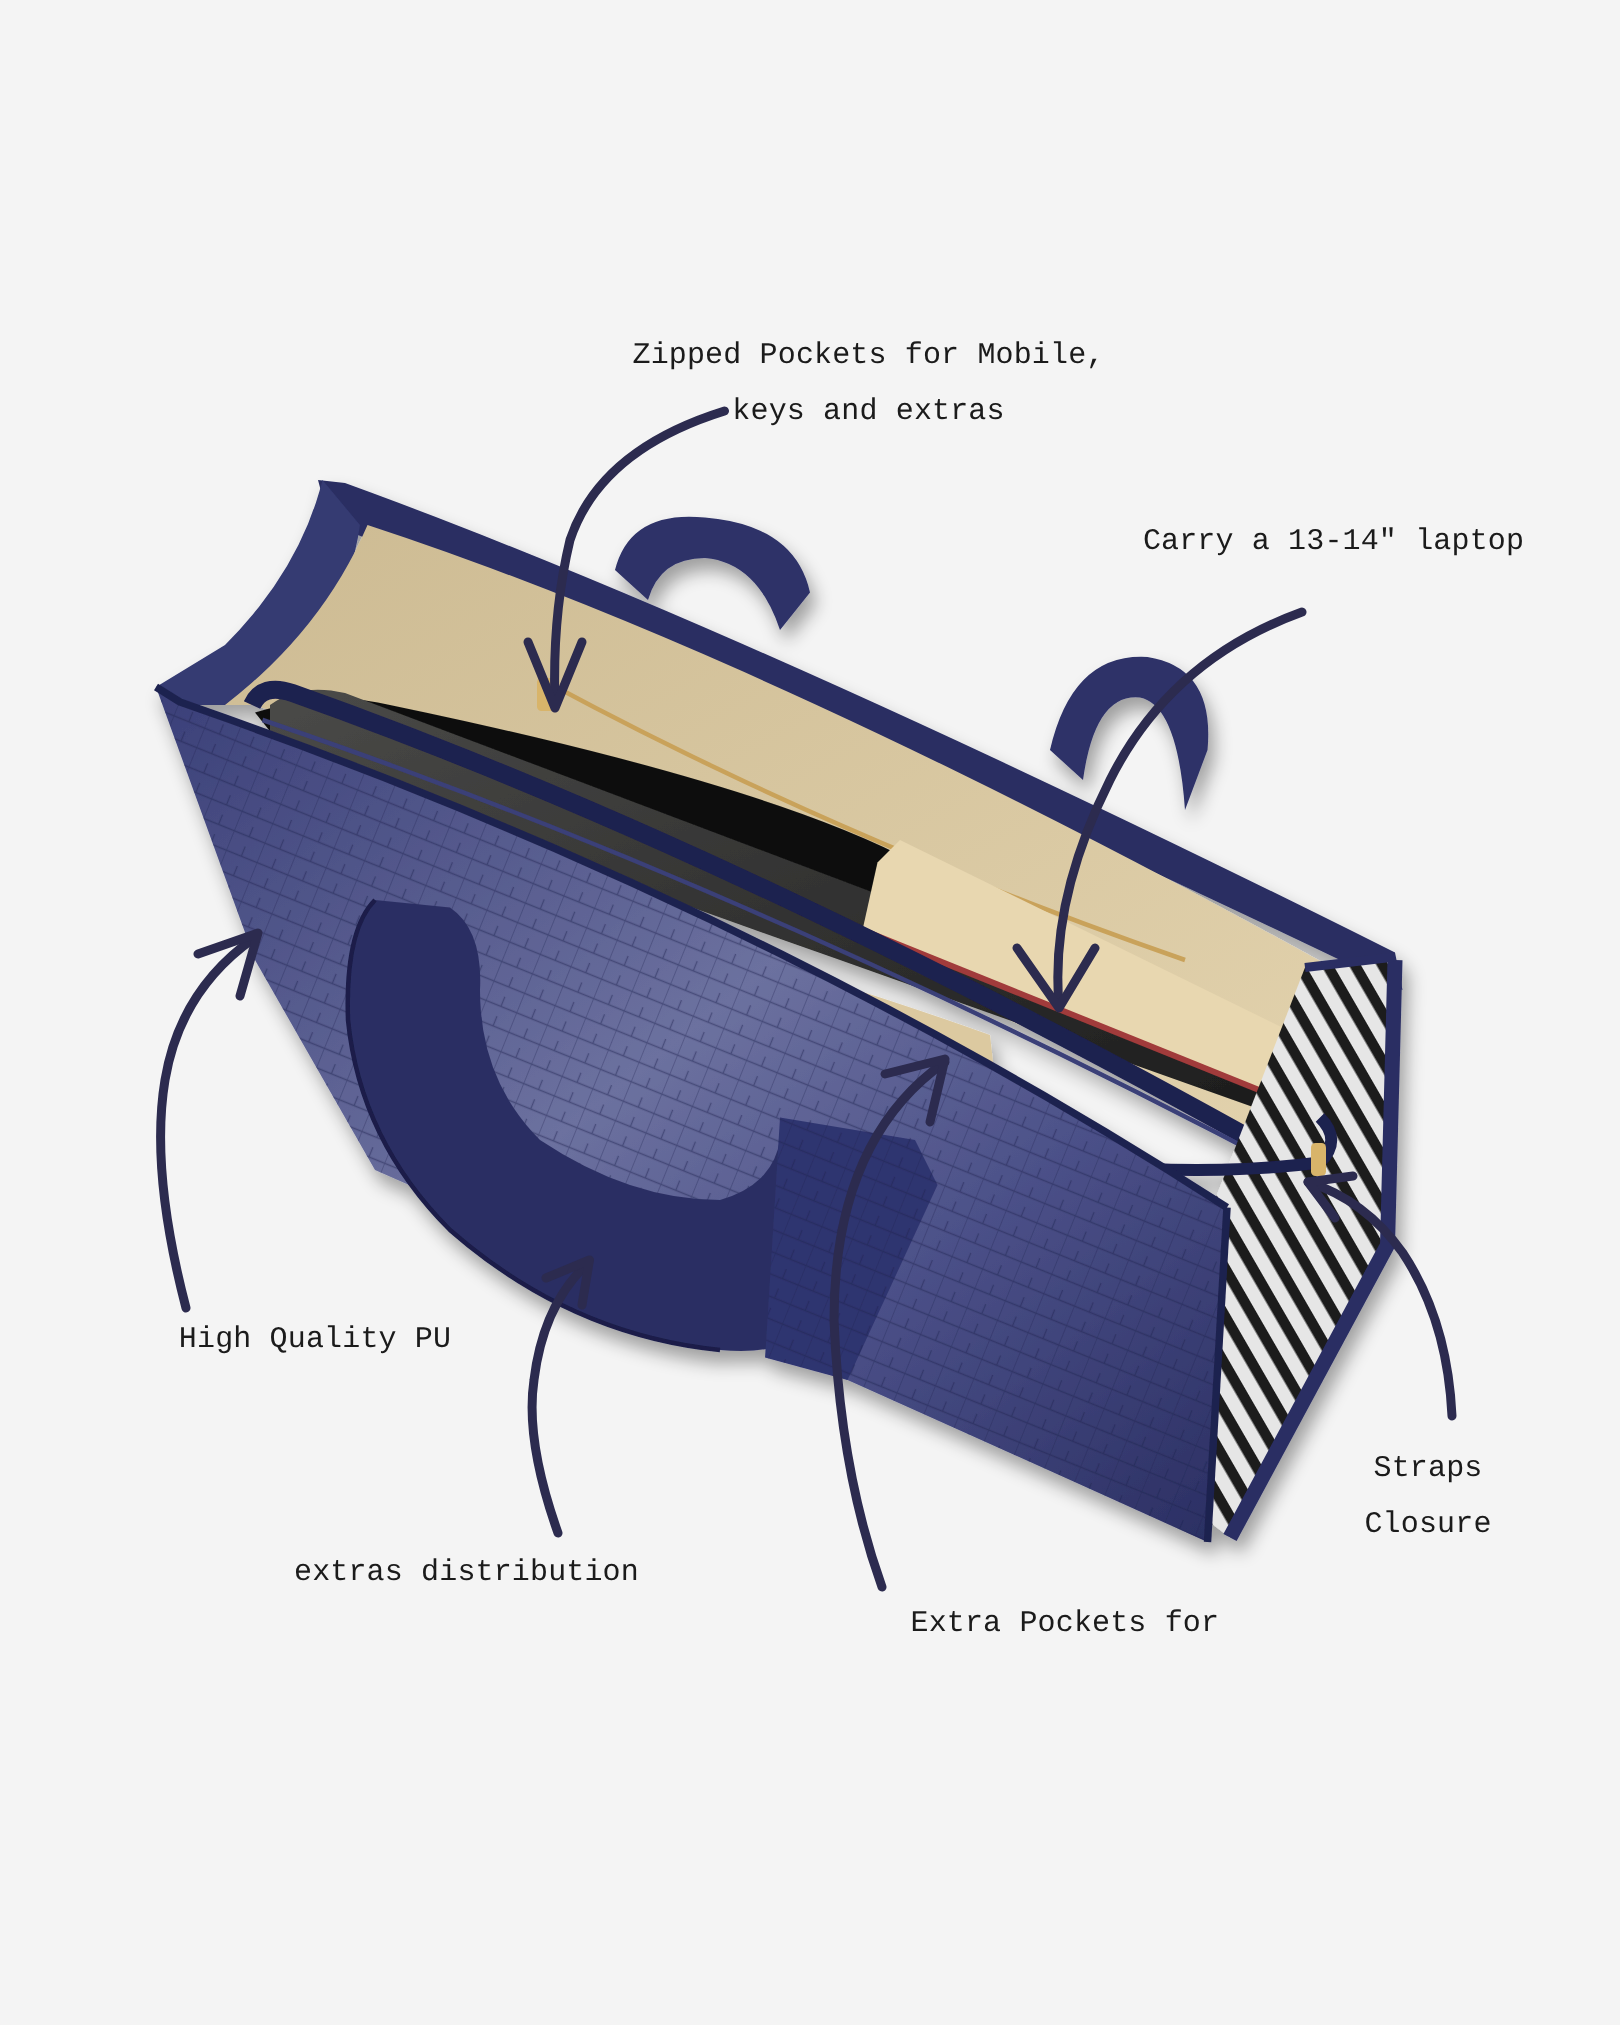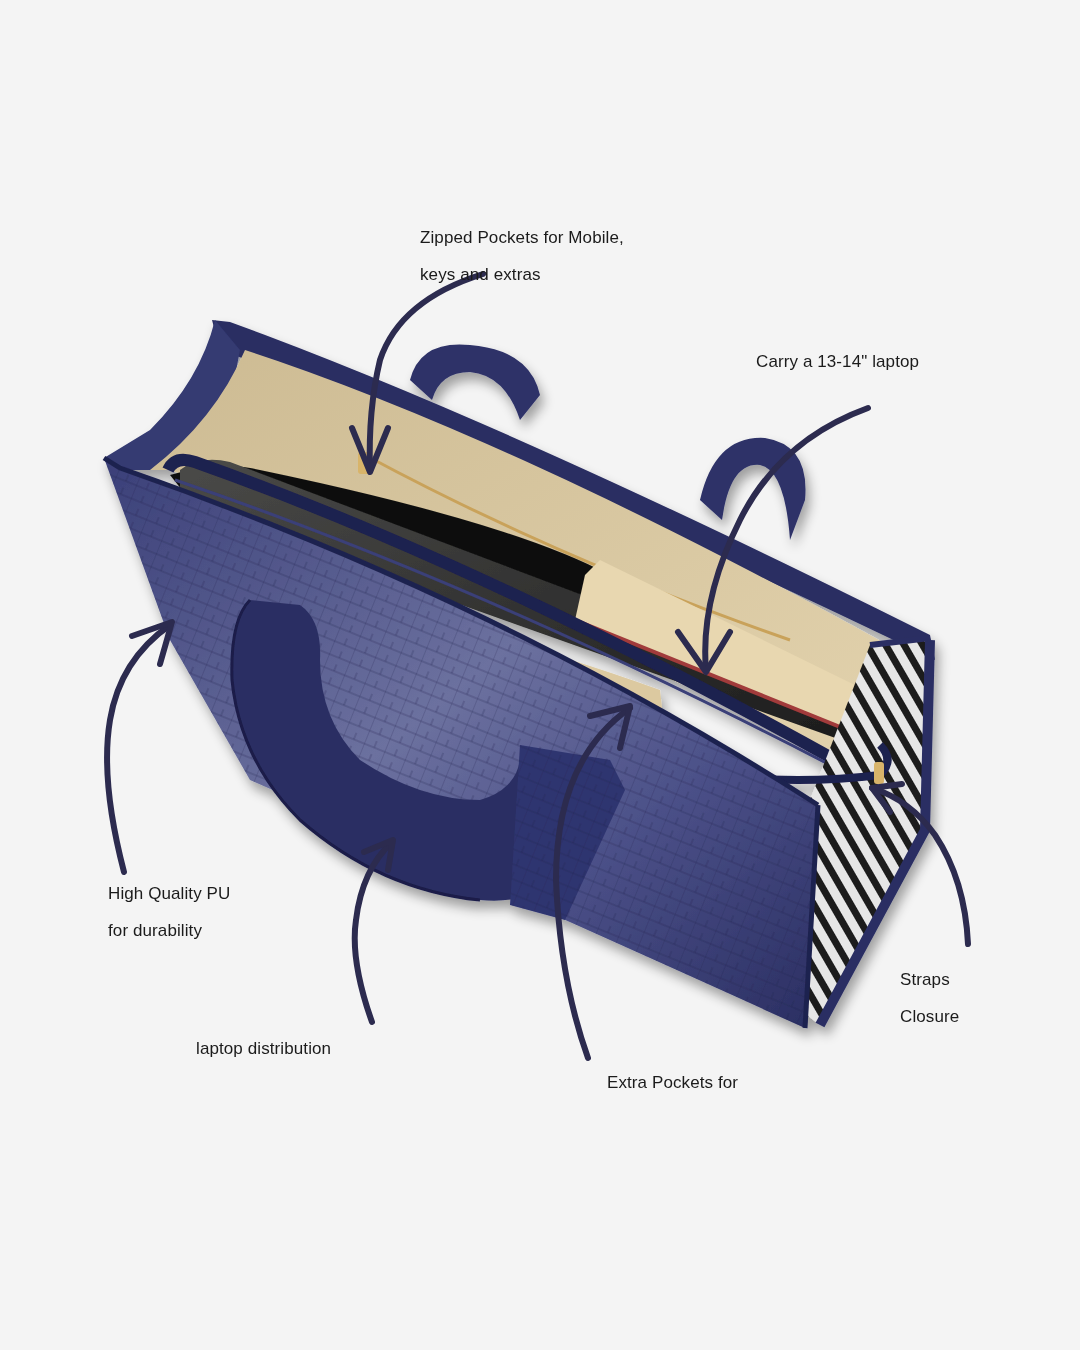--- a/index.html
+++ b/index.html
@@ -6,24 +6,24 @@
     body {
       width: 1080px; height: 1350px;
       background: #f4f4f4;
       position: relative; overflow: hidden;
       font-family: "DejaVu Sans", sans-serif;
       color: #1a1a1a;
     }
     .canvas { position: absolute; left: 0; top: 0; width: 1080px; height: 1350px; }
     .label {
       position: absolute;
-      font-family: Liberation Sans, sans-serif;
-      font-size: 17px;
+      font-family: Liberation Mono, monospace;
+      font-size: 20px;
       line-height: 37px;
-      text-align: left;
+      text-align: center;
       color: #1b1b1b;
       font-weight: 300;
       letter-spacing: 0.1px;
       white-space: nowrap;
     }
     .label span { display: block; }
   </style>
 </head>
 <body>
 
@@ -139,25 +139,24 @@
   <span>Zipped Pockets for Mobile,</span>
   <span>keys and extras</span>
 </div>
 
 <div class="label" style="left:756px; top:343px; width:266px;">
   <span>Carry a 13-14" laptop</span>
 </div>
 
 <div class="label" style="left:108px; top:875px; width:204px;">
   <span>High Quality PU</span>
-  <span>for durability</span>
 </div>
 
 <div class="label" style="left:196px; top:1030px; width:222px;">
-  <span>laptop distribution</span>
+  <span>extras distribution</span>
 </div>
 
 <div class="label" style="left:607px; top:1064px; width:204px;">
   <span>Extra Pockets for</span>
 </div>
 
 <div class="label" style="left:900px; top:961px; width:104px;">
   <span>Straps</span>
   <span>Closure</span>
 </div>

